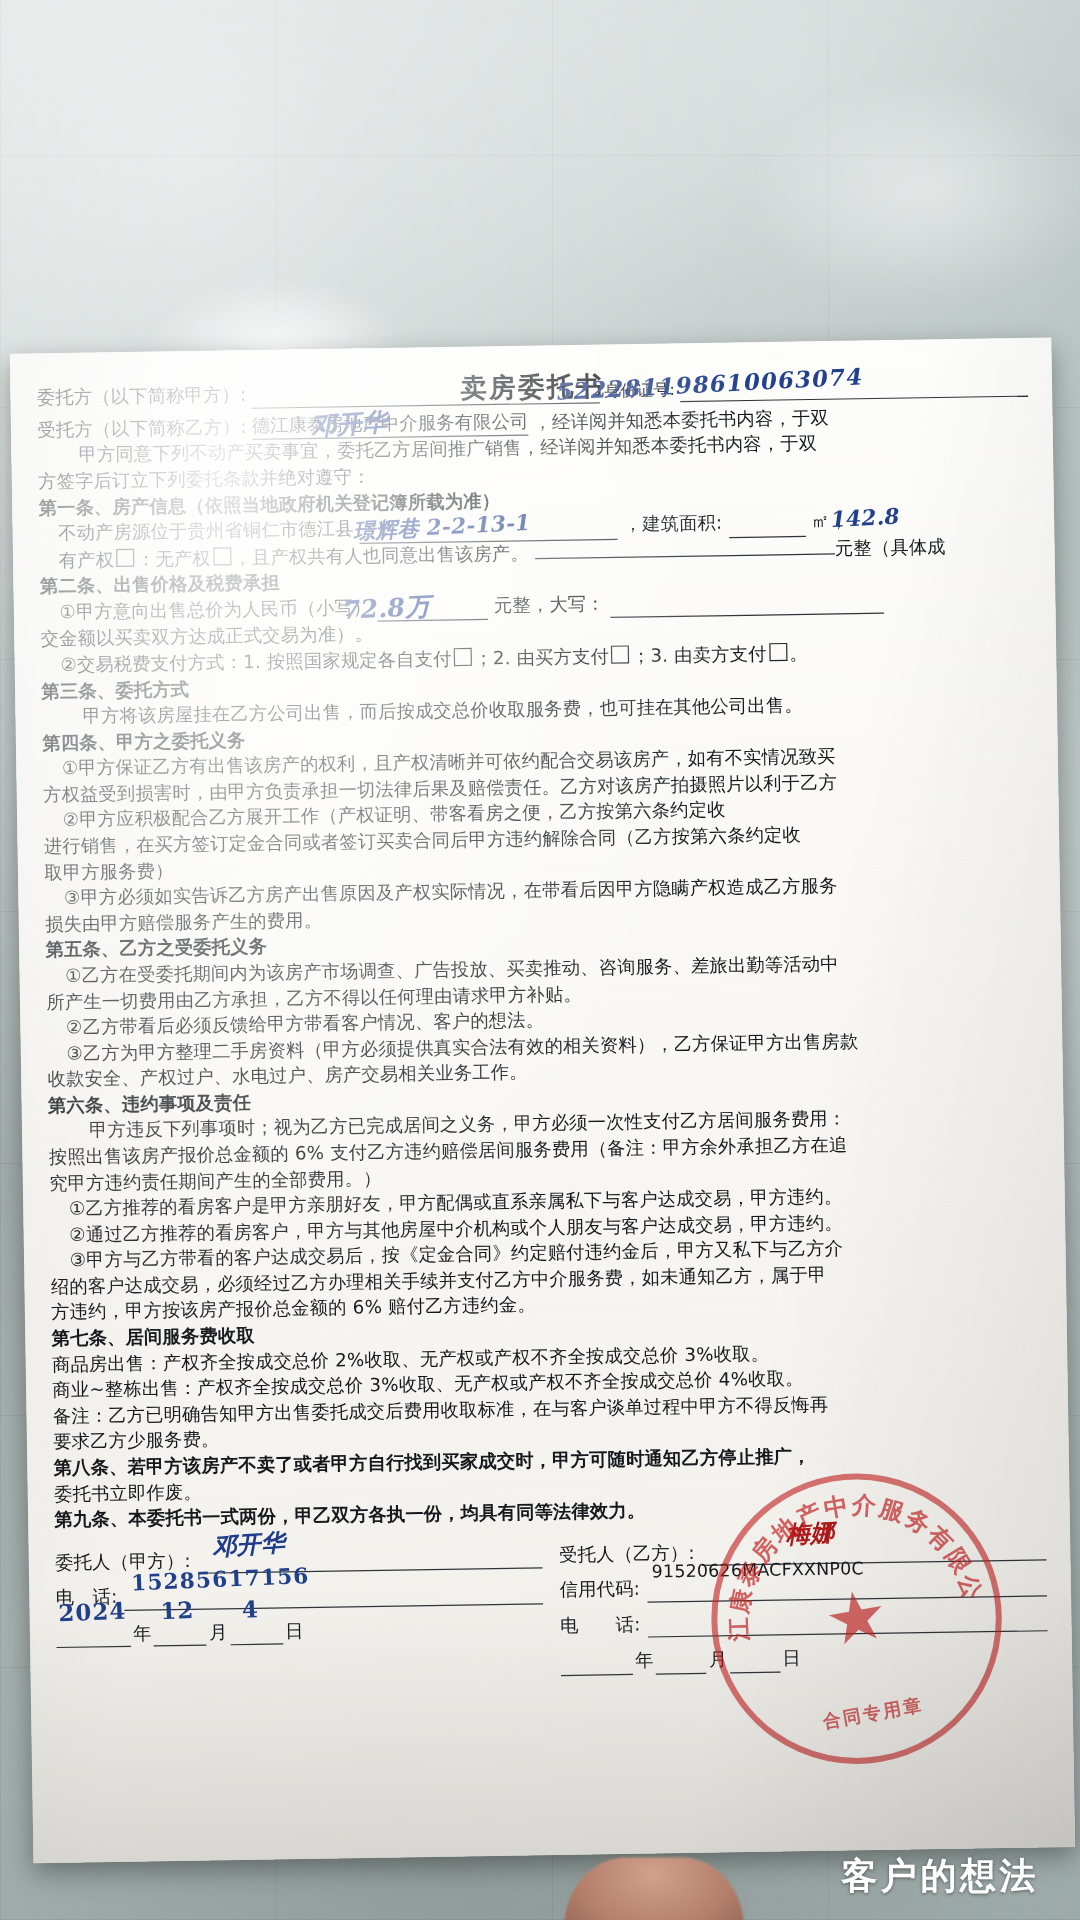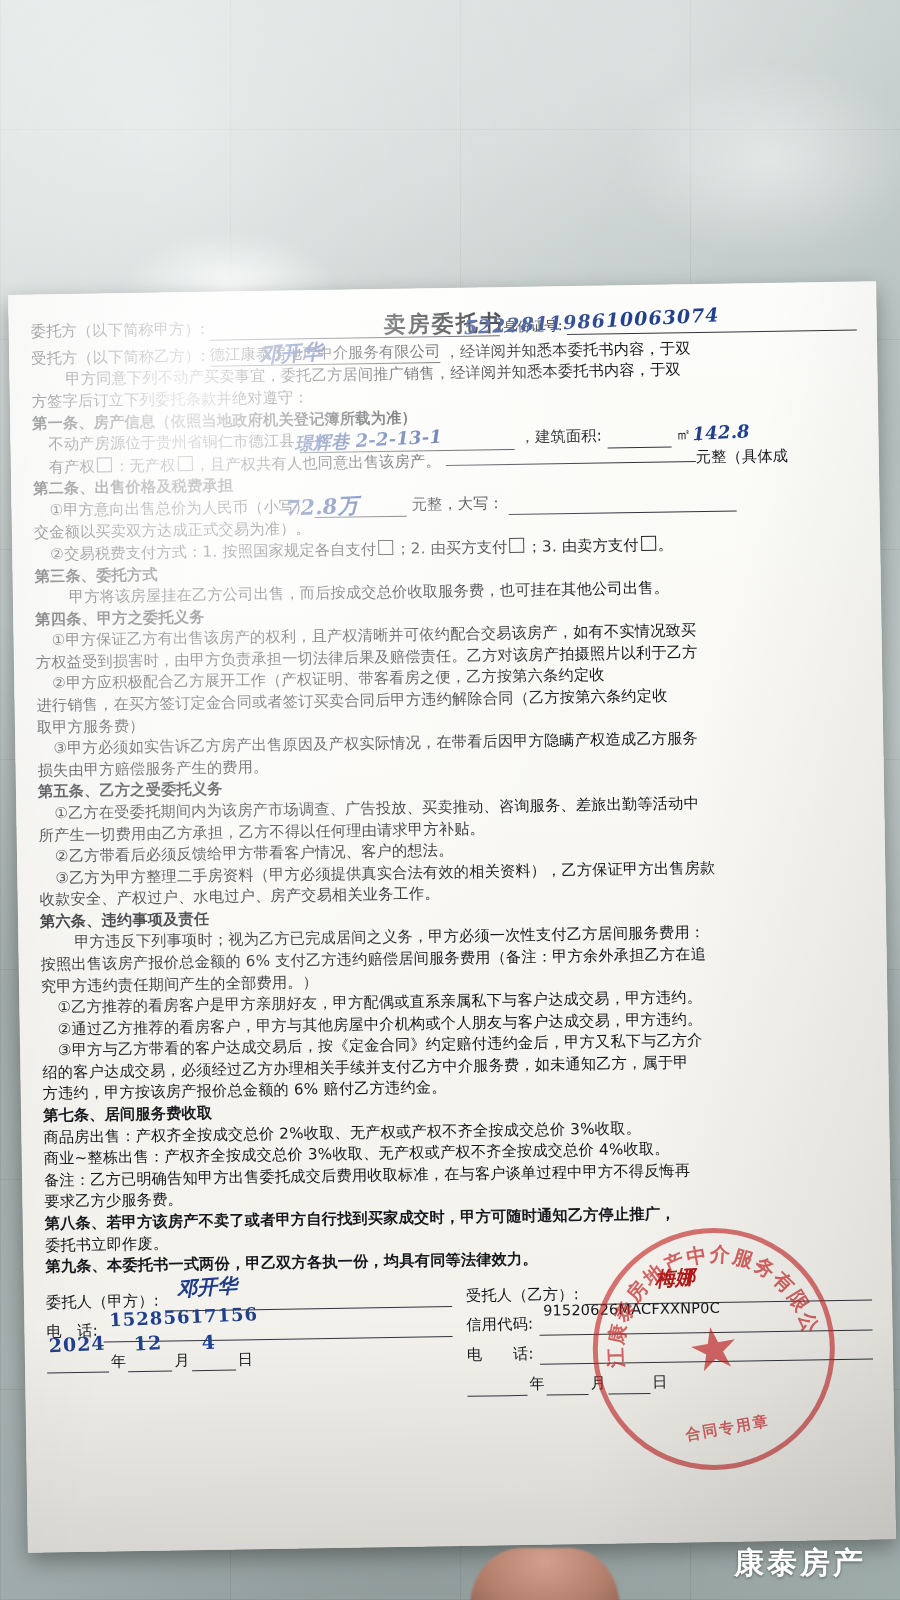--- a/index.html
+++ b/index.html
@@ -337,13 +337,13 @@
       </text>
     </svg>
     <div class="star">★</div>
     <div class="btm">合同专用章</div>
   </div>
 
   <div class="paper-shade"></div>
 </div>
 
 <div class="finger"></div>
-<div class="watermark">康泰房产</div>
+<div class="watermark">客户的想法</div>
 
 </body></html>

